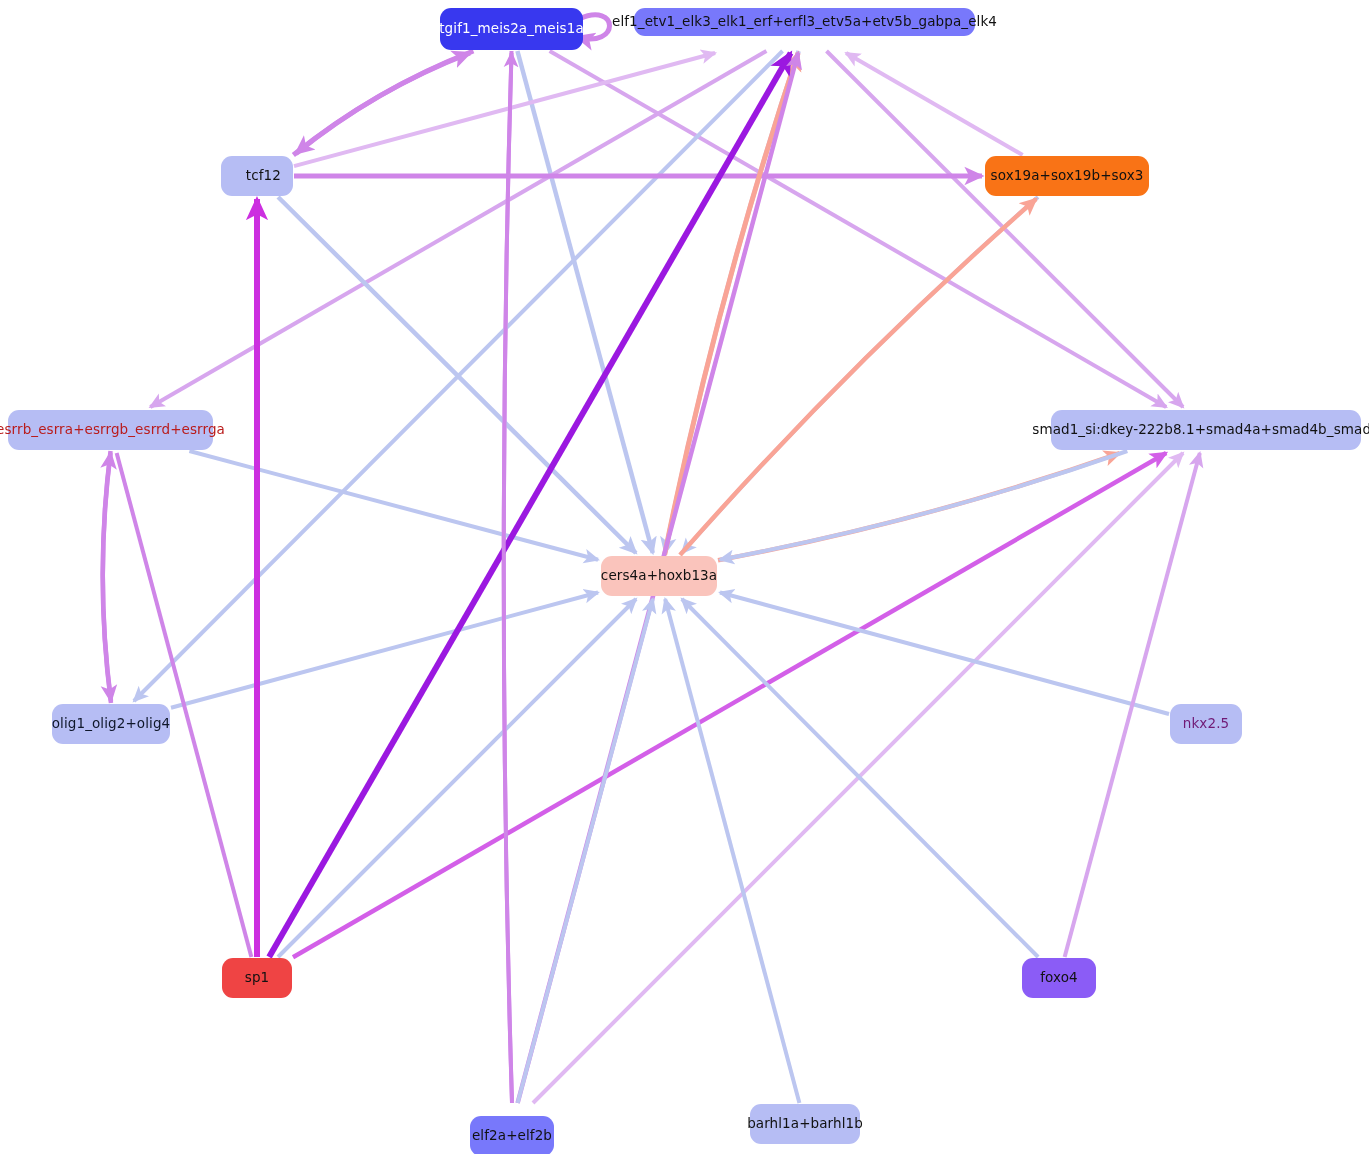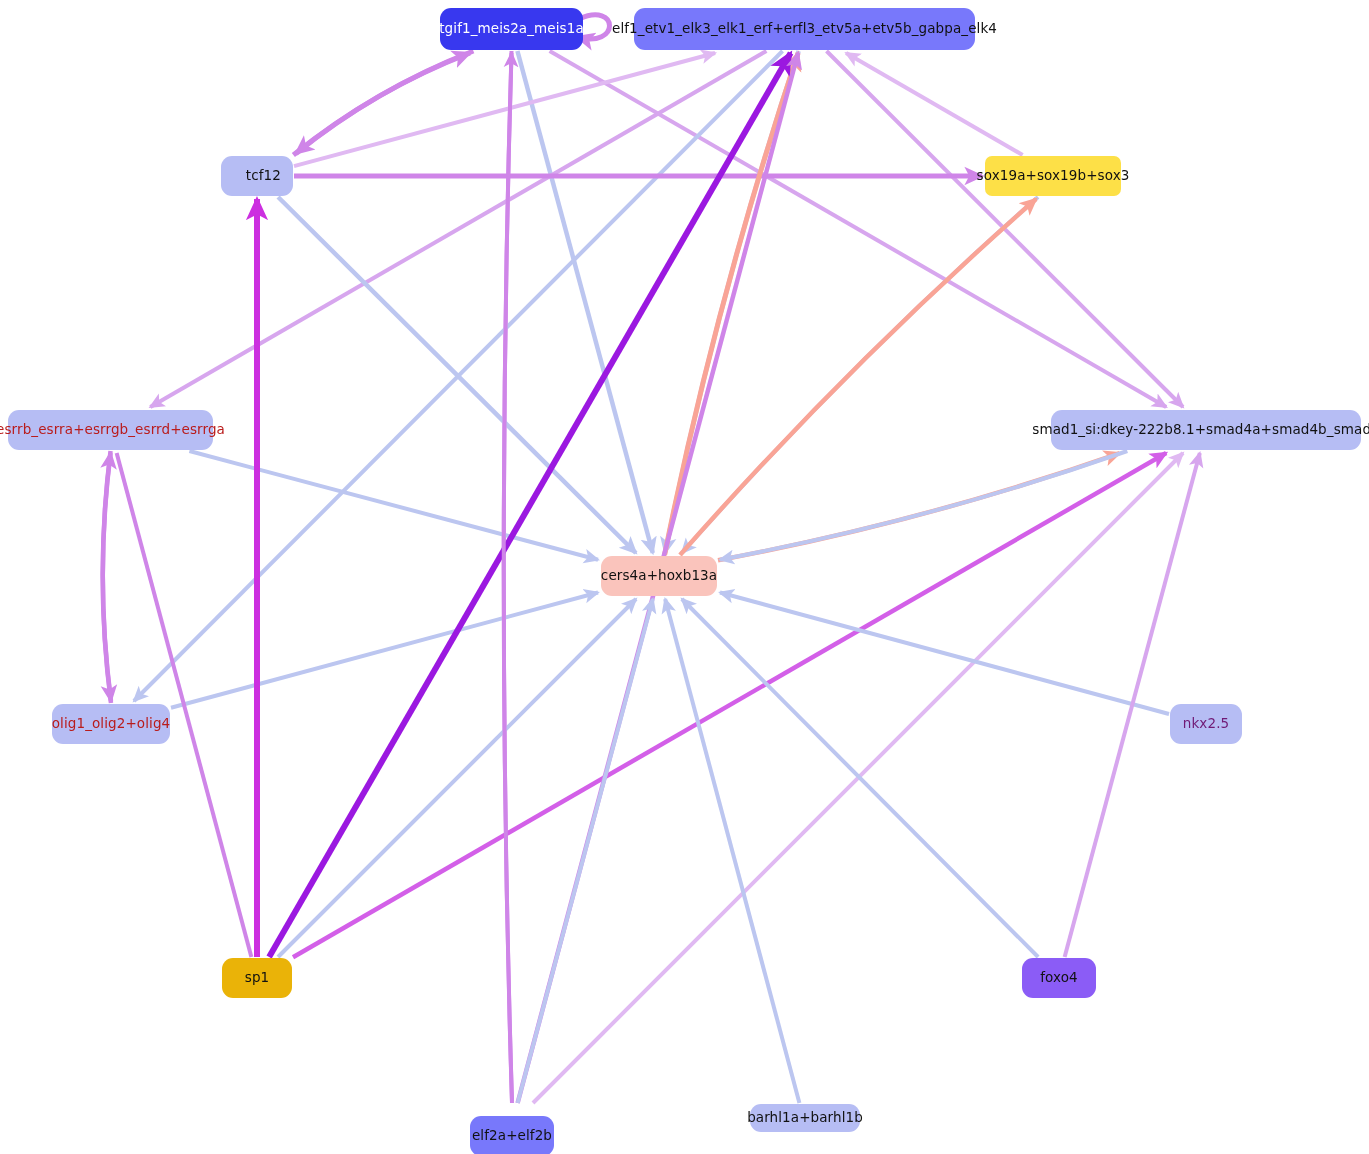--- a/index.html
+++ b/index.html
@@ -110,50 +110,50 @@
         <path d="M 1169 713.9890310786107 L 720 592.5045703839122" fill="none" stroke="#bcc6f0" stroke-width="4" stroke-linecap="butt" marker-end="url(#arrow-light_blue)"></path>
         <path d="M 1038.1044776119402 957 L 681.8855721393035 599" fill="none" stroke="#bcc6f0" stroke-width="4" stroke-linecap="butt" marker-end="url(#arrow-light_blue)"></path>
         <path d="M 1064.6332116788321 957 L 1199.8302919708028 453" fill="none" stroke="#d7a6ee" stroke-width="4" stroke-linecap="butt" marker-end="url(#arrow-light_violet)"></path>
         <path d="M 1127.3219178082193 451 Q 927.7870791853175 520.8180526811237 720 559.7184643510055" fill="none" stroke="#bcc6f0" stroke-width="4" stroke-linecap="butt" marker-end="url(#arrow-light_blue)"></path>
       </g>
   </svg>
   <div id="nodes-layer">
       <div class="node" style="left: 440px; top: 8px; width: 143px; height: 42px; background: rgb(56, 56, 239); color: rgb(255, 255, 255);">
         <span class="node-label">tgif1_meis2a_meis1a</span>
       </div>
-      <div class="node" style="left: 634px; top: 8px; width: 341px; height: 42px; background: rgb(120, 120, 251); color: rgb(17, 17, 17);">
+      <div class="node" style="left: 634px; top: 8px; width: 341px; height: 28px; background: rgb(120, 120, 251); color: rgb(17, 17, 17);">
         <span class="node-label">elf1_etv1_elk3_elk1_erf+erfl3_etv5a+etv5b_gabpa_elk4</span>
       </div>
       <div class="node" style="left: 221px; top: 156px; width: 72px; height: 40px; background: rgb(182, 189, 244); color: rgb(17, 17, 17); justify-content: flex-end;">
         <span class="node-label">tcf12</span>
       </div>
-      <div class="node" style="left: 985px; top: 156px; width: 136px; height: 40px; background: #fde047; color: rgb(17, 17, 17); border-radius: 7px;">
+      <div class="node" style="left: 985px; top: 156px; width: 164px; height: 40px; background: #f97316; color: rgb(17, 17, 17);">
         <span class="node-label">sox19a+sox19b+sox3</span>
       </div>
       <div class="node" style="left: 8px; top: 410px; width: 205px; height: 40px; background: rgb(182, 189, 244); color: #b91c1c;">
         <span class="node-label">esrrb_esrra+esrrgb_esrrd+esrrga</span>
       </div>
       <div class="node" style="left: 1051px; top: 410px; width: 310px; height: 40px; background: rgb(182, 189, 244); color: rgb(17, 17, 17);">
         <span class="node-label">smad1_si:dkey-222b8.1+smad4a+smad4b_smad2</span>
       </div>
       <div class="node" style="left: 601px; top: 556px; width: 116px; height: 40px; background: rgb(250, 196, 188); color: rgb(17, 17, 17);">
         <span class="node-label">cers4a+hoxb13a</span>
       </div>
-      <div class="node" style="left: 52px; top: 704px; width: 118px; height: 40px; background: rgb(182, 189, 244); color: #b91c1c;">
+      <div class="node" style="left: 52px; top: 704px; width: 118px; height: 40px; background: rgb(182, 189, 244); color: #0f172a;">
         <span class="node-label">olig1_olig2+olig4</span>
       </div>
       <div class="node" style="left: 1170px; top: 704px; width: 72px; height: 40px; background: rgb(182, 189, 244); color: #701a75;">
         <span class="node-label">nkx2.5</span>
       </div>
-      <div class="node" style="left: 222px; top: 958px; width: 70px; height: 40px; background: #eab308; color: rgb(17, 17, 17);">
+      <div class="node" style="left: 222px; top: 958px; width: 70px; height: 40px; background: #ef4444; color: rgb(17, 17, 17);">
         <span class="node-label">sp1</span>
       </div>
       <div class="node" style="left: 1022px; top: 958px; width: 74px; height: 40px; background: #8b5cf6; color: rgb(17, 17, 17);">
         <span class="node-label">foxo4</span>
       </div>
       <div class="node" style="left: 470px; top: 1104px; width: 84px; height: 40px; background: rgb(120, 120, 251); color: rgb(17, 17, 17); margin-top: 12px;">
         <span class="node-label">elf2a+elf2b</span>
       </div>
-      <div class="node" style="left: 750px; top: 1104px; width: 110px; height: 28px; background: rgb(182, 189, 244); color: rgb(17, 17, 17);">
+      <div class="node" style="left: 750px; top: 1104px; width: 110px; height: 40px; background: rgb(182, 189, 244); color: rgb(17, 17, 17);">
         <span class="node-label">barhl1a+barhl1b</span>
       </div>
     </div>
 </div>
 
 </body></html>

